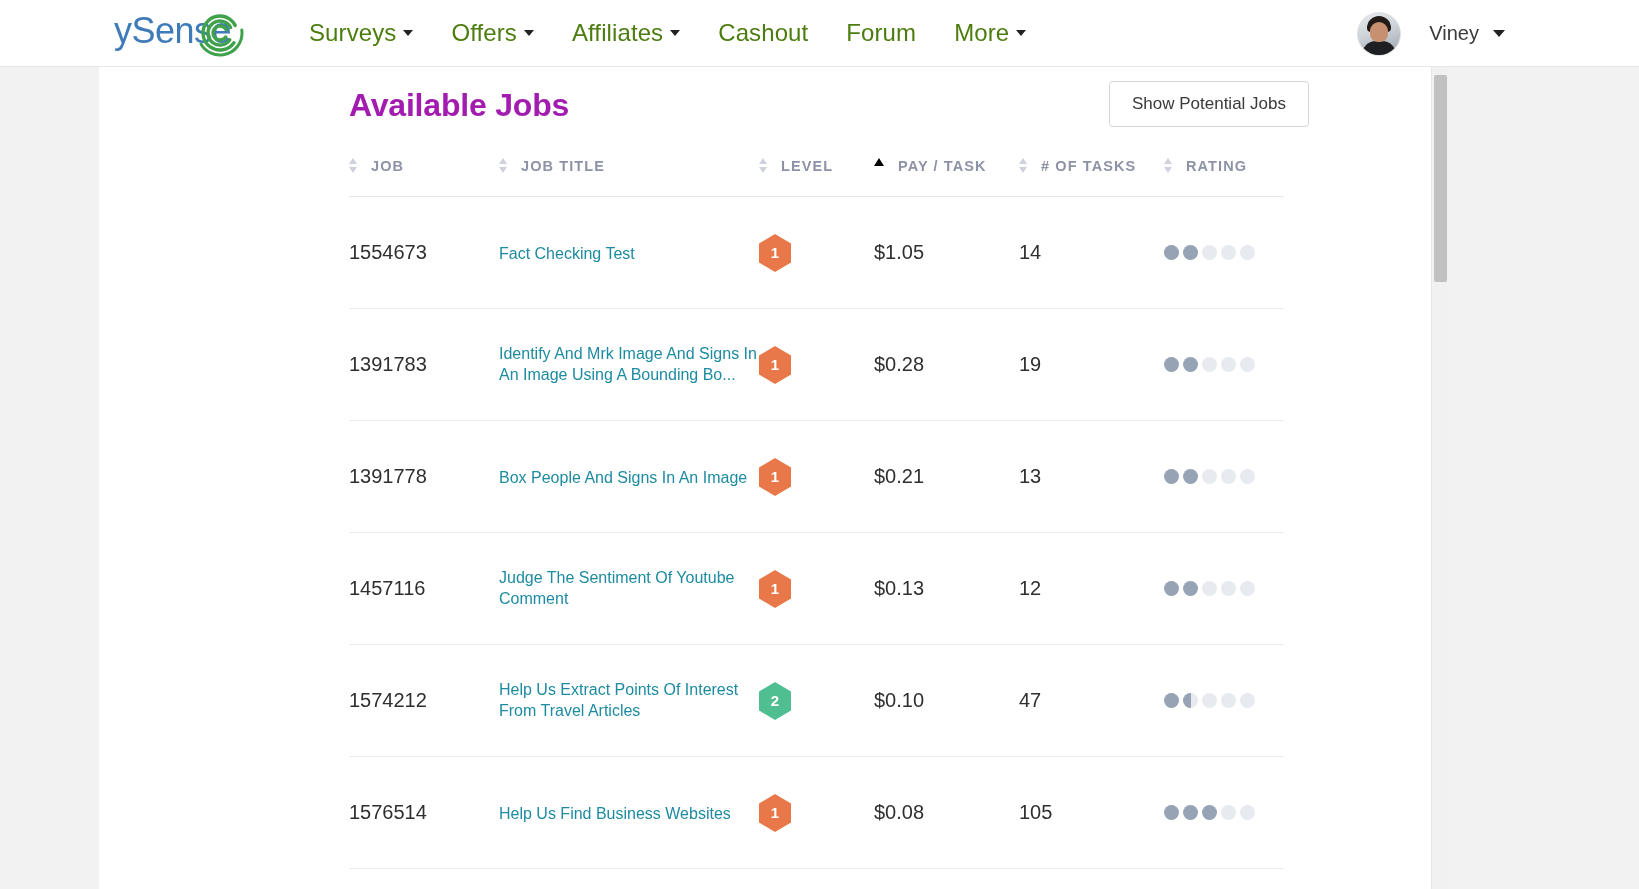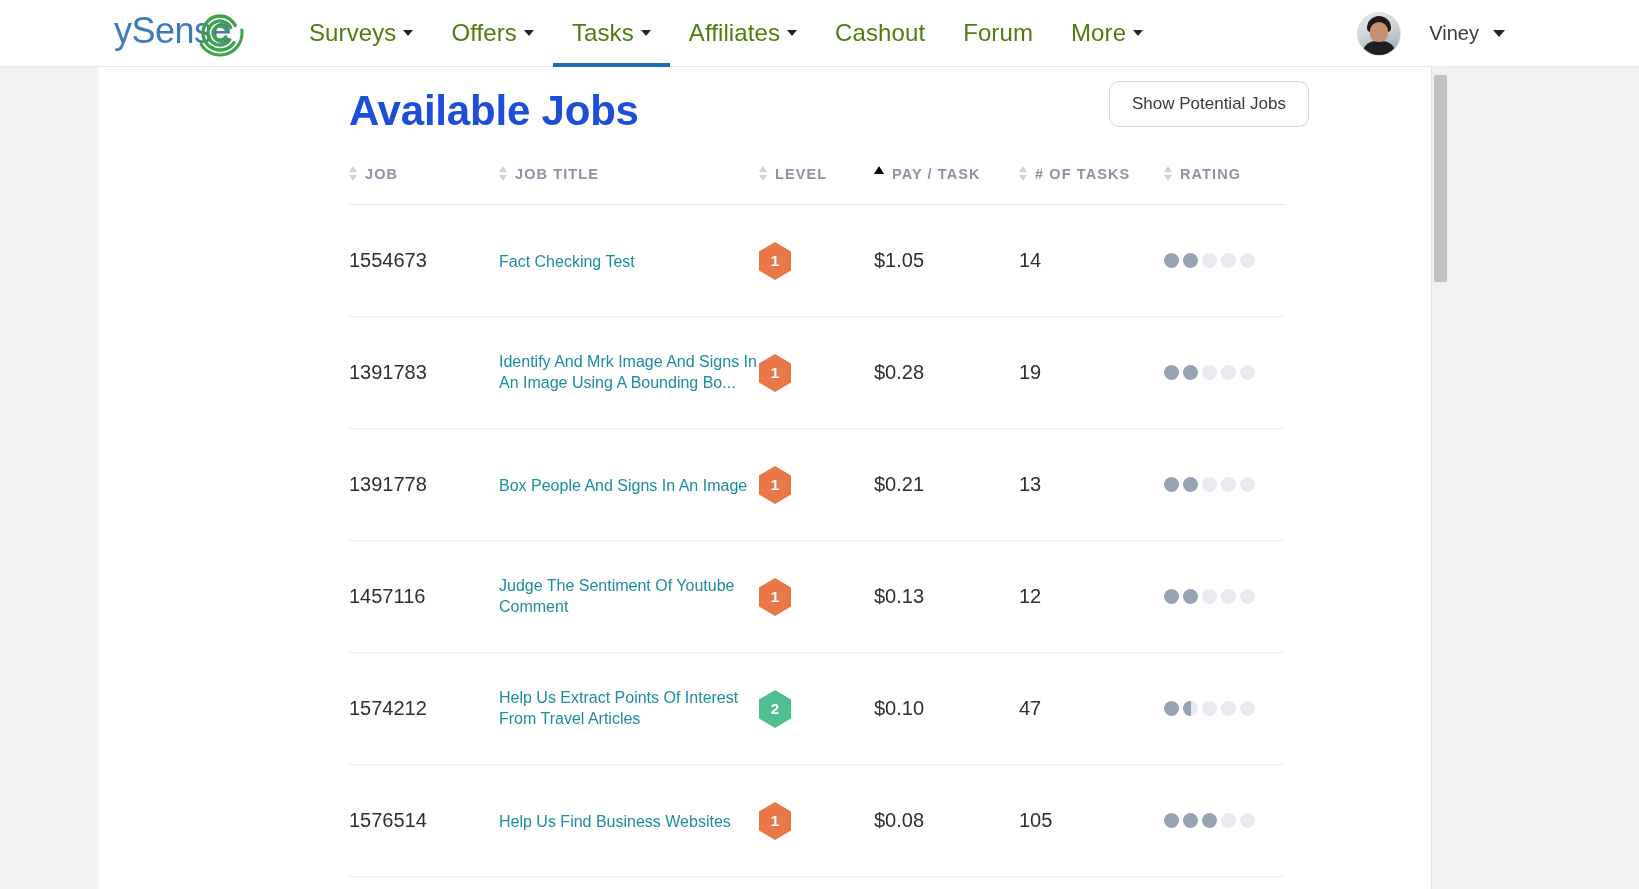--- a/index.html
+++ b/index.html
@@ -128,31 +128,31 @@
     width: 960px;
   }
 
   .page-head {
     display: flex;
     align-items: flex-start;
     justify-content: space-between;
     padding-top: 14px;
   }
   .page-title {
-    font-size: 42px;
+    font-size: 32px;
     font-weight: 700;
-    color: #1d4ed8;
+    color: #a21caf;
     letter-spacing: -.2px;
     margin: 0;
     padding-top: 6px;
   }
   .btn-potential {
     background: #ffffff;
     border: 1px solid #d6d6d6;
-    border-radius: 10px;
+    border-radius: 4px;
     padding: 0 22px;
     height: 46px;
     line-height: 44px;
     font-size: 17px;
     color: #3a3a3a;
     cursor: pointer;
     white-space: nowrap;
     font-family: "Liberation Sans", sans-serif;
   }
 
@@ -168,21 +168,21 @@
     font-size: 14.5px;
     font-weight: 700;
     letter-spacing: 1.1px;
     color: #8d92a6;
     padding: 0 0 19px 0;
     border-bottom: 1px solid #e6e6e6;
     white-space: nowrap;
     cursor: pointer;
     vertical-align: bottom;
   }
-  .th-inner { display: inline-flex; align-items: center; gap: 7px; }
+  .th-inner { display: inline-flex; align-items: center; gap: 13px; }
 
   .sort-both {
     position: relative;
     width: 9px; height: 17px;
     display: inline-block;
     flex: none;
   }
   .sort-both::before, .sort-both::after {
     content: ""; position: absolute; left: 0;
     width: 0; height: 0;
@@ -320,24 +320,20 @@
     </svg>
   </div>
 
   <div class="nav-items">
     <div class="nav-item">
       <span>Surveys</span>
       <span class="caret"></span>
     </div>
     <div class="nav-item">
       <span>Offers</span>
-      <span class="caret"></span>
-    </div>
-    <div class="nav-item active">
-      <span>Tasks</span>
       <span class="caret"></span>
     </div>
     <div class="nav-item">
       <span>Affiliates</span>
       <span class="caret"></span>
     </div>
     <div class="nav-item">
       <span>Cashout</span>
     </div>
     <div class="nav-item">

